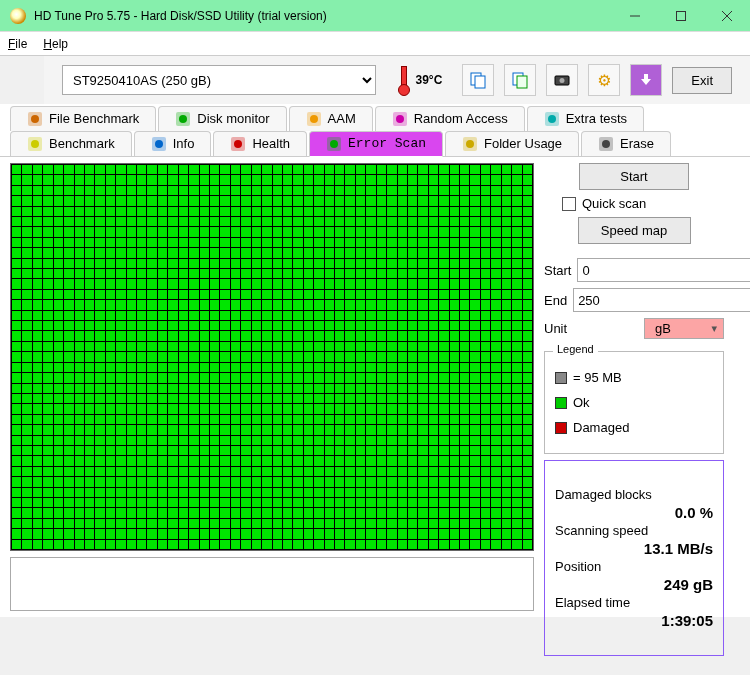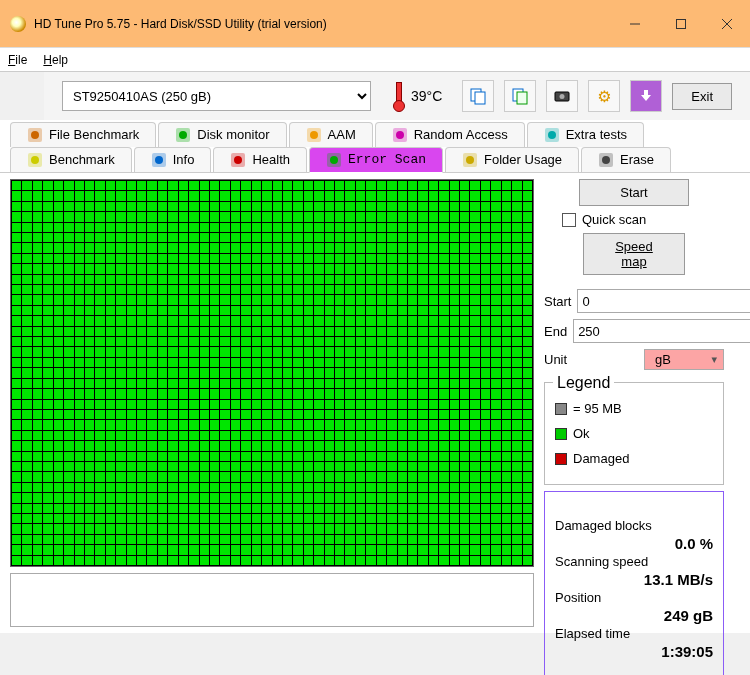--- a/index.html
+++ b/index.html
@@ -5,22 +5,22 @@
     * { box-sizing: border-box; margin: 0; padding: 0; }
     body {
       font-family: "Segoe UI", Tahoma, sans-serif;
       font-size: 13px;
       background: #f0f0f0;
       width: 750px;
       height: 675px;
       overflow: hidden;
     }
     .titlebar {
-      background: #fdba74;
-      height: 48px;
+      background: #86efac;
+      height: 32px;
       display: flex;
       align-items: center;
       padding: 0 0 0 10px;
       border-bottom: 1px solid #ddd;
     }
     .titlebar .app-icon {
       width: 16px; height: 16px;
       margin-right: 8px;
       display: inline-block;
       background: radial-gradient(circle at 40% 40%, #fff 0%, #ffb 30%, #c80 70%);
@@ -59,22 +59,22 @@
       background: #fff;
       border: 1px solid #aaa;
       padding: 3px 6px;
       font-size: 13px;
     }
     .temp-box {
       display: flex;
       align-items: center;
       gap: 6px;
       padding: 0 10px;
-      font-size: 14px;
-      font-weight: normal;
+      font-size: 12px;
+      font-weight: bold;
       text-align: right;
     }
     .thermometer {
       width: 14px; height: 32px;
       position: relative;
     }
     .thermometer::before {
       content:''; position:absolute; left:5px; top:2px; width:4px; height:20px;
       background:#e33; border:1px solid #800;
     }
@@ -175,21 +175,21 @@
     }
     .unit-select::after { content:'▾'; position:absolute; right:6px; top:3px; font-size:11px; color:#555;}
     .checkbox { width:14px; height:14px; border:1px solid #555; display:inline-block; }
     .legend {
       border: 1px solid #bbb;
       padding: 8px 10px;
       position: relative;
       margin-top: 6px;
     }
     .legend .caption {
-      position:absolute; top:-9px; left:8px; background:#fff; padding:0 4px; font-size:16px;
+      position:absolute; top:-9px; left:8px; background:#fff; padding:0 4px; font-size:11px;
     }
     .legend .lrow { display:flex; align-items:center; gap:6px; font-size:13px; margin:10px 0;}
     .sq { width:12px; height:12px; display:inline-block; border:1px solid #333;}
     .sq.gray{background:#888;} .sq.green{background:#0c0;} .sq.red{background:#c00;}
     .stats {
       border: 1px solid #8b5cf6;
       padding: 24px 10px;
       font-size: 13px;
     }
     .stats .srow { margin: 2px 0; }
@@ -2203,21 +2203,21 @@
   </div>
   <div class="side">
     <div class="center-h">
         <button class="start-btn" style="width:110px;">Start</button>
       </div>
     <div class="qs-row">
       <span class="checkbox"></span>
       <span>Quick scan</span>
     </div>
     <div class="center-h">
-        <button class="speedmap-btn" style="width:102px;text-decoration:underline;">Speed map</button>
+        <button class="speedmap-btn" style="width:113px;">Speed map</button>
       </div>
 
     <div class="row" style="margin-top:8px;">
       <label>Start</label>
       <div class="spin">
         <input value="0" style="">
 
       </div>
     </div>
     <div class="row">

